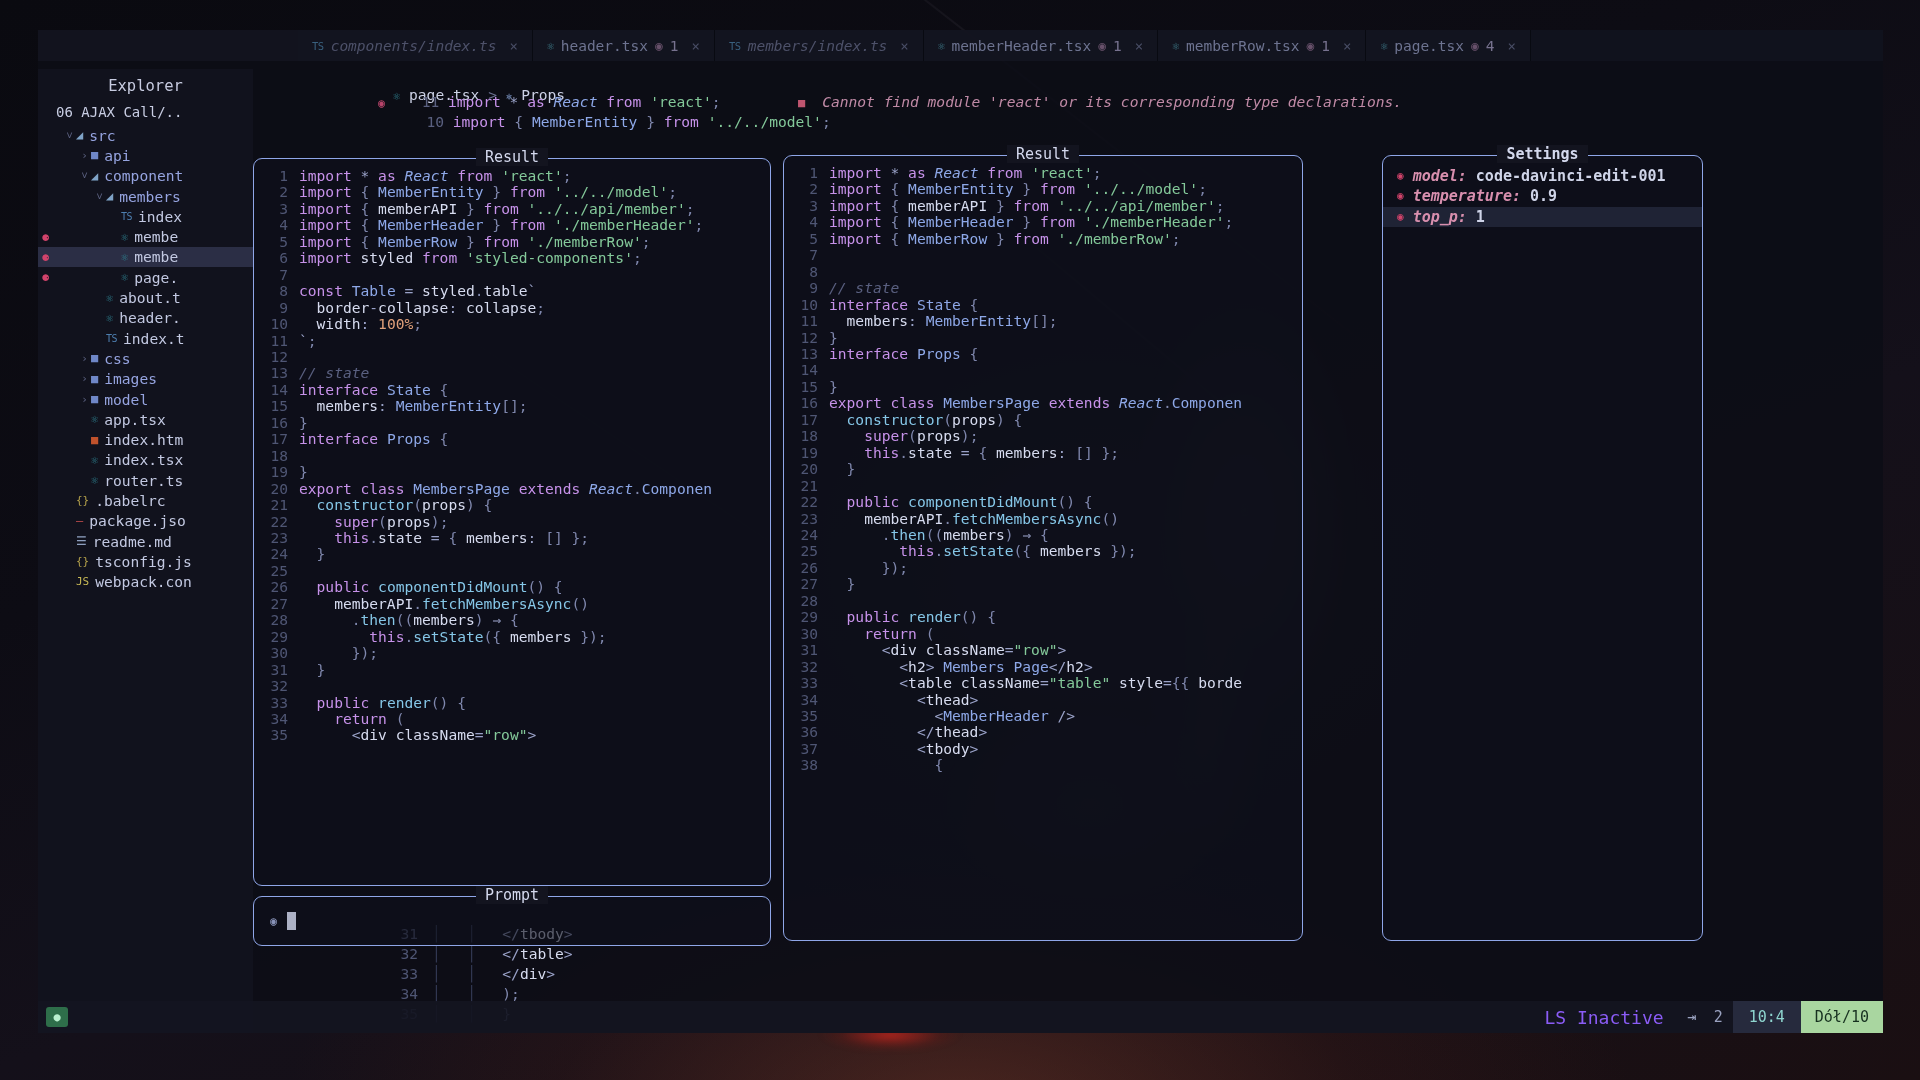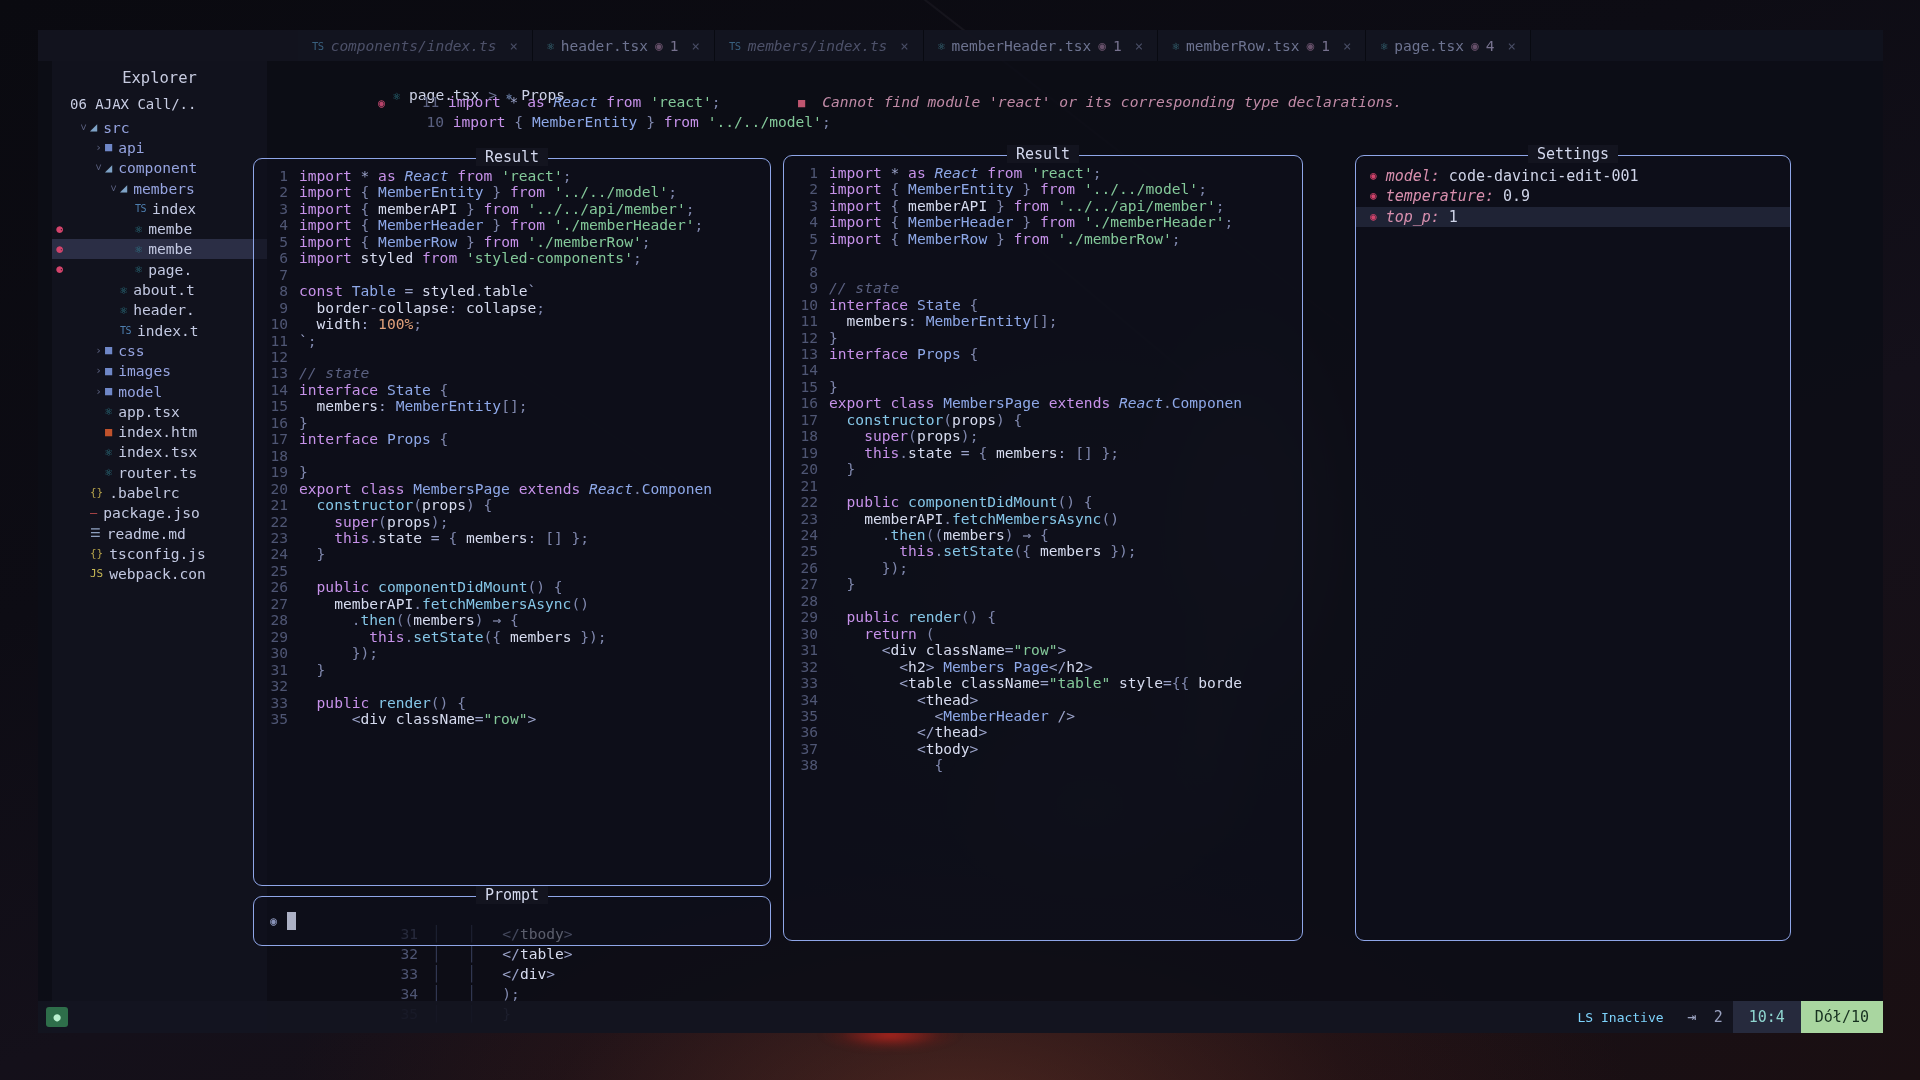--- a/index.html
+++ b/index.html
@@ -53,22 +53,22 @@
          border-right:1px solid rgba(8,9,16,0.9); white-space:nowrap; }
   .tab.mod { font-style:normal; color:#6d7390; }
   .tab .ic { font-size:10.5px; color:#39607e; font-style:normal; letter-spacing:-0.5px; }
   .tab .ic.rx { color:#3f7d8c; font-size:12px; }
   .tab .err { color:#67506a; font-size:13px; font-style:normal; }
   .tab .errn { color:#77728f; font-style:normal; }
   .tab .x { color:#494e66; font-size:14px; margin-left:6px; font-style:normal; }
   #tabfill { flex:1; background:rgba(17,18,29,0.85); }
 
   
-  #explorer { position:absolute; left:0; top:31px; width:215px; bottom:0;
-              background: rgba(18,19,30,0.93); padding-top:4px;margin-left:14px; }
+  #explorer { position:absolute; left:0; top:39px; width:215px; bottom:0;
+              background: rgba(18,19,30,0.93); padding-top:4px; }
   #explorer-title { text-align:center; color:#c7cbe0; font-size:15.5px; padding:4px 0 7px; }
   .treerow { display:flex; align-items:center; height:20.3px; font-size:14.6px; color:#8f9bd6; white-space:nowrap; padding-left:6px; position:relative; }
   .treerow.sel { background: rgba(48,52,76,0.85); }
   .treerow .errdot { position:absolute; left:4px; color:#d2436b; font-size:12px; }
   .treerow .arrow { width:13px; color:#5b6180; font-size:11px; text-align:center; }
   .treerow .fic { margin-right:6px; font-size:12px; }
   .fic.folder { color:#6f87c7; }
   .fic.folderopen { color:#7fa3c7; }
   .fic.ts { color:#4e7fb0; font-size:10px; letter-spacing:-0.5px; }
   .fic.rx { color:#2e7f8e; font-size:12px; }
@@ -96,21 +96,21 @@
            background: rgba(14,16,27,0.62); }
   .panel-title { position:absolute; top:-11px; left:0; right:0; text-align:center;
                  font-size:15px; color:#d4d9ee; }
   .panel-title span { background:#13141f; padding:0 9px; }
   .code { padding:9px 0 6px 0; font-size:14.6px; line-height:16.45px; overflow:hidden; }
   .cl { white-space:pre; }
   .ln { display:inline-block; width:34px; text-align:right; color:#4f5674; margin-right:11px; }
 
   #panel-left  { left:215px; top:128px; width:518px; height:728px; }
   #panel-right { left:745px; top:125px; width:520px; height:786px; }
-  #panel-settings { left:1317px; top:125px; width:436px; height:786px; }
+  #panel-settings { left:1344px; top:125px; width:321px; height:786px;font-weight:bold; }
   #panel-prompt { left:215px; top:866px; width:518px; height:50px; }
 
   #panel-prompt .pbody { display:flex; align-items:center; height:100%; padding-left:16px; font-size:15px; }
   .promptdot { color:#8892b8; margin-right:10px; font-size:12px; }
   .cursor { display:inline-block; width:9px; height:18px; background:#c9cee4; opacity:0.85; }
 
   .setrow { display:flex; align-items:center; font-size:15px; line-height:20.3px; padding-left:14px; white-space:nowrap; }
   .setrow.hl { background: rgba(48,52,76,0.55); }
   .setdot { color:#d2436b; margin-right:9px; font-size:11px; }
   .setkey { color:#d88fae; font-style:italic; }
@@ -121,21 +121,21 @@
   .bgline .g { display:inline-block; width:40px; text-align:right; color:#4f5674; margin-right:14px; }
   .bgline .bar { color:#343a55; }
 
   
   #statusbar { position:absolute; left:0; bottom:0; height:32px; width:100%;
                display:flex; align-items:center; background: rgba(20,21,33,0.92); }
   #statusbar .left { display:flex; align-items:center; padding-left:8px; }
   #statusbar .spacer { flex:1; }
   .greenbox { width:22px; height:20px; border-radius:3px; background:#2e6e4a;
               display:flex; align-items:center; justify-content:center; color:#b9f0cf; font-size:12px; }
-  .st-txt { color:#7dd3fc; font-size:13px; padding:0 14px; }
+  .st-txt { color:#8b5cf6; font-size:18px; padding:0 14px; }
   .st-tab { color:#9aa2c0; font-size:15px; padding:0 10px; }
   .st-pos { color:#8fd6d0; font-size:15px; padding:0 16px; background:#262a3d; height:32px; display:flex; align-items:center; }
   .st-pct { color:#16301f; font-size:15px; padding:0 14px; background:#a9d6a0; height:32px; display:flex; align-items:center; }
 
   
   .kw   { color:#c792ea; }
   .str  { color:#84c99a; }
   .var  { color:#d7dcf0; }
   .typ  { color:#8ea8e8; }
   .fn   { color:#86c7e8; }
@@ -388,20 +388,21 @@
           <div class="cl"><span class="ln">24</span>  <span class="punc">}</span></div>
           <div class="cl"><span class="ln">25</span></div>
           <div class="cl"><span class="ln">26</span>  <span class="kw">public</span> <span class="fn">componentDidMount</span><span class="punc">(</span><span class="punc">)</span> <span class="punc">{</span></div>
           <div class="cl"><span class="ln">27</span>    <span class="var">memberAPI</span><span class="punc">.</span><span class="fn">fetchMembersAsync</span><span class="punc">(</span><span class="punc">)</span></div>
           <div class="cl"><span class="ln">28</span>      <span class="punc">.</span><span class="fn">then</span><span class="punc">(</span><span class="punc">(</span><span class="var">members</span><span class="punc">)</span> <span class="op">⇒</span> <span class="punc">{</span></div>
           <div class="cl"><span class="ln">29</span>        <span class="kw">this</span><span class="punc">.</span><span class="fn">setState</span><span class="punc">(</span><span class="punc">{</span> <span class="var">members</span> <span class="punc">}</span><span class="punc">)</span><span class="punc">;</span></div>
           <div class="cl"><span class="ln">30</span>      <span class="punc">}</span><span class="punc">)</span><span class="punc">;</span></div>
           <div class="cl"><span class="ln">31</span>  <span class="punc">}</span></div>
           <div class="cl"><span class="ln">32</span></div>
           <div class="cl"><span class="ln">33</span>  <span class="kw">public</span> <span class="fn">render</span><span class="punc">(</span><span class="punc">)</span> <span class="punc">{</span></div>
+          <div class="cl"><span class="ln">34</span>    <span class="kw">return</span> <span class="punc">(</span></div>
           <div class="cl"><span class="ln">35</span>      <span class="op">&lt;</span><span class="var">div</span> <span class="var">className</span><span class="op">=</span><span class="str">"row"</span><span class="op">&gt;</span></div>
         </div>
     </div>
 
     <div class="panel" id="panel-right">
       <div class="panel-title"><span>Result</span></div>
       <div class="code" id="right-code-host">
           <div class="cl"><span class="ln">1</span><span class="kw">import</span> <span class="op">*</span> <span class="kw">as</span> <span class="ital">React</span> <span class="kw">from</span> <span class="str">'react'</span><span class="punc">;</span></div>
           <div class="cl"><span class="ln">2</span><span class="kw">import</span> <span class="punc">{</span> <span class="typ">MemberEntity</span> <span class="punc">}</span> <span class="kw">from</span> <span class="str">'../../model'</span><span class="punc">;</span></div>
           <div class="cl"><span class="ln">3</span><span class="kw">import</span> <span class="punc">{</span> <span class="var">memberAPI</span> <span class="punc">}</span> <span class="kw">from</span> <span class="str">'../../api/member'</span><span class="punc">;</span></div>

